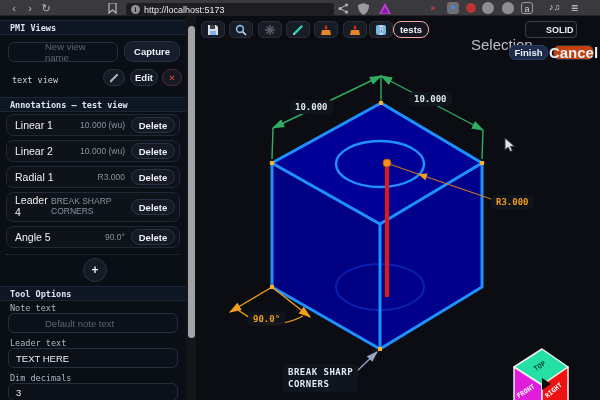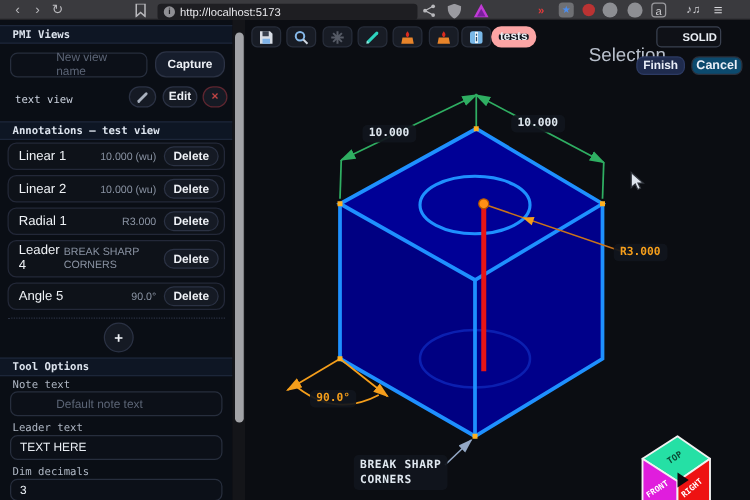--- a/index.html
+++ b/index.html
@@ -39,31 +39,31 @@
   .lbl { position:absolute; left:10px; color:#aeb6c3; font-size:8.5px; }
 
   #side-scroll-track { position:absolute; left:186px; top:16px; width:10px; height:384px; background:#141519; }
   #side-scroll-thumb { position:absolute; left:1.5px; top:10px; width:7px; height:312px;
     background:#a2a3a7; border-radius:4px; }
 
   
   .tbtn { position:absolute; top:21px; width:24px; height:17px; background:#181c25;
     border:1px solid #272d3a; border-radius:5px; display:flex; align-items:center; justify-content:center; }
   #tests-btn { position:absolute; left:393px; top:21px; width:36px; height:17px; background:#14171f;
-    border:6px solid #fca5a5; border-radius:8px; color:#eef1f6; font-size:9.5px; font-weight:bold;
+    border:1px solid #fca5a5; border-radius:8px; color:#eef1f6; font-size:9.5px; font-weight:bold;
     display:flex; align-items:center; justify-content:center; }
   #selection-label { position:absolute; left:471px; top:36px; color:#b9c0cc; font-size:15px; font-weight:normal; }
   #selection-value { position:absolute; left:525px; top:21px; width:52px; height:17px; background:#0f1117;
     border:1px solid #3a4150; border-radius:4px; color:#e9edf3; font-size:9px; font-weight:bold;
     display:flex; align-items:center; padding-left:20px; }
   #finish-btn { position:absolute; left:509px; top:45px; width:39px; height:15px; background:#1f2b4d;
     border:1px solid #2c3a63; border-radius:6px; color:#e9eef7; font-size:9.5px; font-weight:bold;
     display:flex; align-items:center; justify-content:center; }
-  #cancel-btn { position:absolute; left:553px; top:45px; width:41px; height:15px; background:#0c4a6e;
-    border:1px solid #2b303c; border-radius:6px; color:#e9eef7; font-size:10px; font-weight:bold;
+  #cancel-btn { position:absolute; left:553px; top:45px; width:41px; height:15px; background:#c2410c;
+    border:1px solid #2b303c; border-radius:6px; color:#e9eef7; font-size:15px; font-weight:bold;
     display:flex; align-items:center; justify-content:center; }
 
   
   .pill { position:absolute; background:rgba(17,21,29,0.93); border-radius:4px; padding:2px 5px;
     font-family:"DejaVu Sans Mono", monospace; font-size:9px; font-weight:bold; color:#dfe7ef; }
   .pill.orange { color:#f59e1b; }
   #leader-note { line-height:1.35; letter-spacing:0.5px; }
 </style>
 </head>
 <body>

